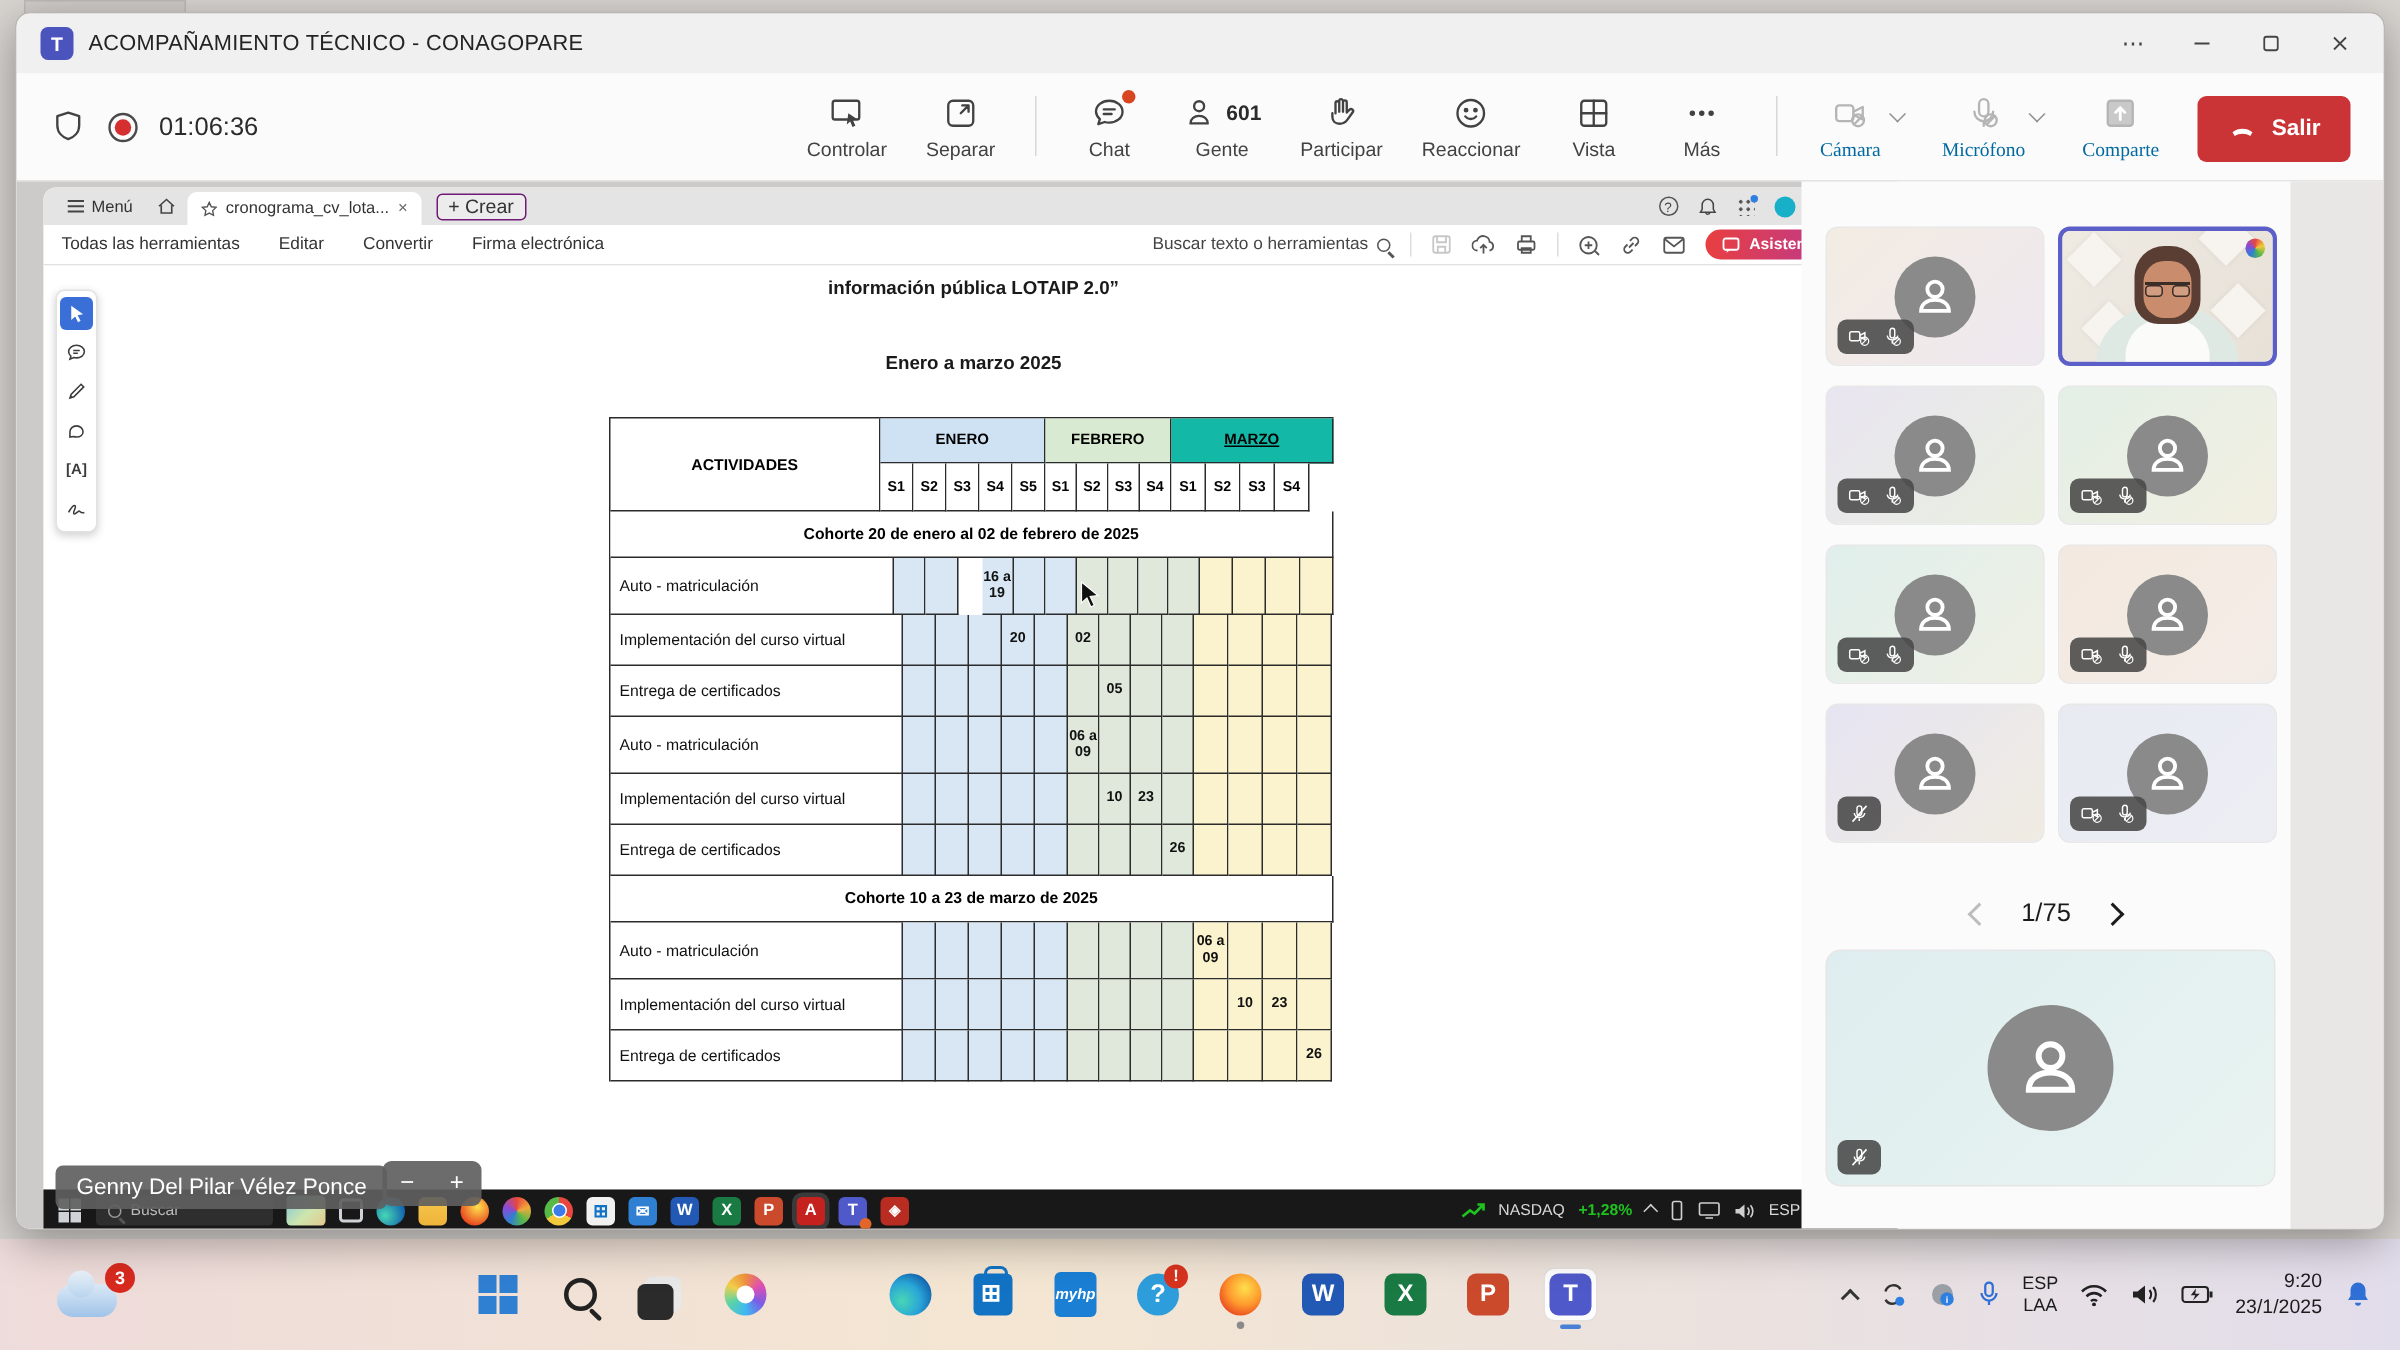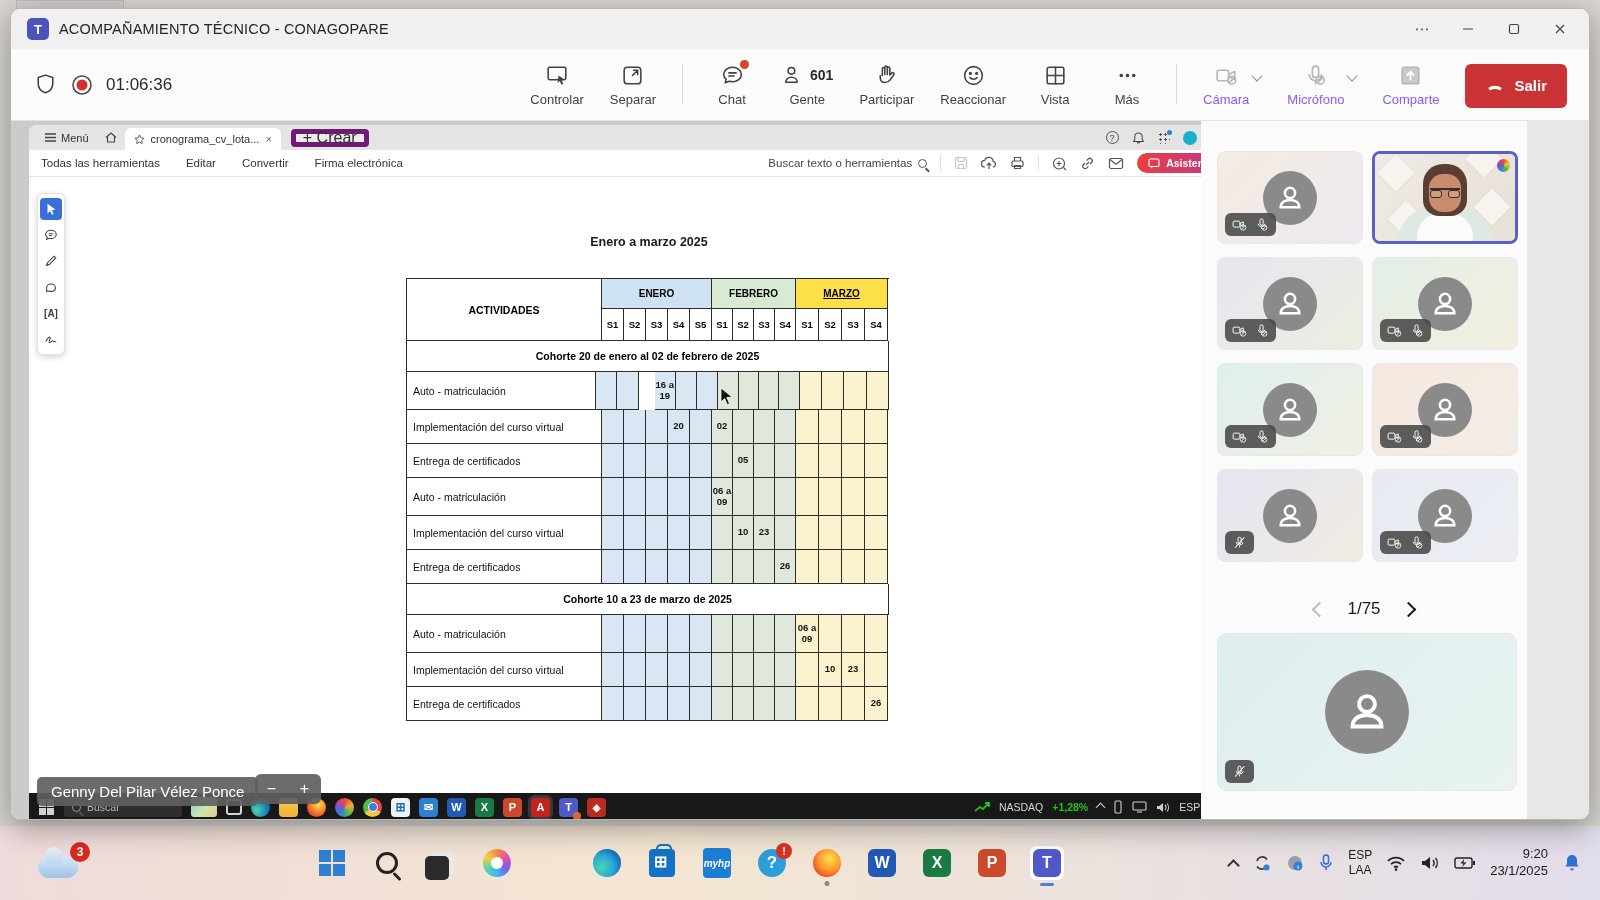--- a/index.html
+++ b/index.html
@@ -81,21 +81,21 @@
     color:#444; font-size:15px; }
   .tc-btn svg { width:14px; height:14px; }
   .toolbar { height:72px; background:#fbfbfb; border-bottom:1px solid #e3e3e3; display:flex;
     align-items:center; padding:0 22px; }
   .timer-group { display:flex; align-items:center; gap:12px;text-align:center; }
   .timer { font-size:17px; color:#2b2b2b; }
   .tb-right { margin-left:auto; display:flex; align-items:flex-start; gap:26px; }
   .tbtn { display:flex; flex-direction:column; align-items:center; gap:3px; color:#424242;
     font-size:13px; position:relative; min-width:46px; }
   .tbtn svg { width:25px; height:25px; stroke:#424242; fill:none; stroke-width:1.5; }
-  .tbtn.disabled { color:#8b5cf6; } .tbtn.disabled svg { stroke:#b5b5b5; }
+  .tbtn.disabled { color:#0369a1;font-family:Liberation Serif, serif; } .tbtn.disabled svg { stroke:#b5b5b5; }
   .iconrow { display:flex; align-items:center; gap:4px; height:27px; }
   .count { font-size:14px; font-weight:bold; color:#2b2b2b; }
   .badge-dot { position:absolute; top:-2px; right:6px; width:9px; height:9px; border-radius:50%;
     background:#d7461f; }
   .vdiv { width:1px; height:40px; background:#d7d7d7; margin-top:2px; }
   .chev { width:8px; height:8px; border-left:1.6px solid #8f8f8f; border-bottom:1.6px solid #8f8f8f;
     transform:rotate(-45deg); margin:10px 0 0 2px; }
   .salir { background:#cb3437; color:#fff; font-weight:bold; font-size:15px; height:44px;
     border-radius:6px; padding:0 20px; display:flex; align-items:center; gap:9px; margin-top:2px; }
   .salir svg { width:20px; height:20px; fill:#fff; }
@@ -104,22 +104,22 @@
 
   
   .share-region { left:0; top:0; width:1254px; height:700px; background:#cdcbc9; }
   .acrobat { left:18px; top:4px; width:1236px; height:668px; background:#fff;
     border-radius:8px 8px 0 0; overflow:hidden; }
   .atabbar { height:25px; background:#e4e4e4; display:flex; align-items:center; font-size:11px;
     color:#333; padding-left:8px; }
   .atab-item { display:flex; align-items:center; gap:5px; padding:0 8px; height:25px; }
   .atab { background:#fff; border-radius:6px 6px 0 0; height:22px; margin-top:3px; display:flex;
     align-items:center; gap:6px; padding:0 9px; }
-  .acrear { background:#ececec; border:5px solid #701a75; border-radius:4px; height:18px;
-    display:flex; align-items:center; padding:0 7px; margin-left:10px; font-size:16px; }
+  .acrear { background:#ececec; border:1px solid #701a75; border-radius:4px; height:18px;
+    display:flex; align-items:center; padding:0 7px; margin-left:10px; font-size:13px; }
   .atab-right { margin-left:auto; display:flex; align-items:center; gap:13px; padding-right:8px;
     color:#444; font-size:11px; }
   .appsgrid { position:relative; width:12px; height:12px;
     background-image:radial-gradient(#555 1px, transparent 1.2px); background-size:5px 5px; }
   .appsgrid:after { content:""; position:absolute; right:-2px; top:-2px; width:5px; height:5px;
     border-radius:50%; background:#2f7fe0; }
   .tealav { width:14px; height:14px; border-radius:50%; background:#17b0c8; }
   .amenubar { height:27px; background:#fff; border-bottom:1px solid #e0e0e0; display:flex;
     align-items:center; font-size:11.5px; color:#333; padding:0 12px; gap:26px; }
   .amen-right { margin-left:auto; display:flex; align-items:center; gap:13px; color:#555; }
@@ -641,31 +641,32 @@
               </div>
             <div class="ts-btn" style="font-size:10px;font-weight:bold;">[A]</div>
             <div class="ts-btn">
               <svg viewBox="0 0 16 16">
                   <path d="M2 11c2-4 4-6 5-5s-2 5-1 6 3-2 4-2 1 2 4 1" fill="none" stroke="#3c3c3c" stroke-width="1.2"></path>
                 </svg>
               </div>
           </div>
 
           <div class="abs doc-title">
+            <div>información pública LOTAIP 2.0”</div>
           </div>
           <div class="abs doc-sub">Enero a marzo 2025</div>
 
           <div class="abs cron" id="cron-table">
               <div class="t-hrow">
                 <div class="t-act">ACTIVIDADES</div>
                 <div class="t-hright">
                   <div class="t-mrow">
                     <div class="t-month" style="width: 110px; background: rgb(207, 226, 243);">ENERO</div>
                     <div class="t-month" style="width: 84px; background: rgb(217, 234, 211);">FEBRERO</div>
-                    <div class="t-month" style="width: 92px; background: #fde047; text-decoration: underline;">MARZO</div>
+                    <div class="t-month" style="width: 108px; background: #14b8a6; text-decoration: underline;">MARZO</div>
                   </div>
                   <div class="t-wrow">
                     <div class="t-weekc" style="width: 22px;">S1</div>
                     <div class="t-weekc" style="width: 22px;">S2</div>
                     <div class="t-weekc" style="width: 22px;">S3</div>
                     <div class="t-weekc" style="width: 22px;">S4</div>
                     <div class="t-weekc" style="width: 22px;">S5</div>
                     <div class="t-weekc" style="width: 21px;">S1</div>
                     <div class="t-weekc" style="width: 21px;">S2</div>
                     <div class="t-weekc" style="width: 21px;">S3</div>

